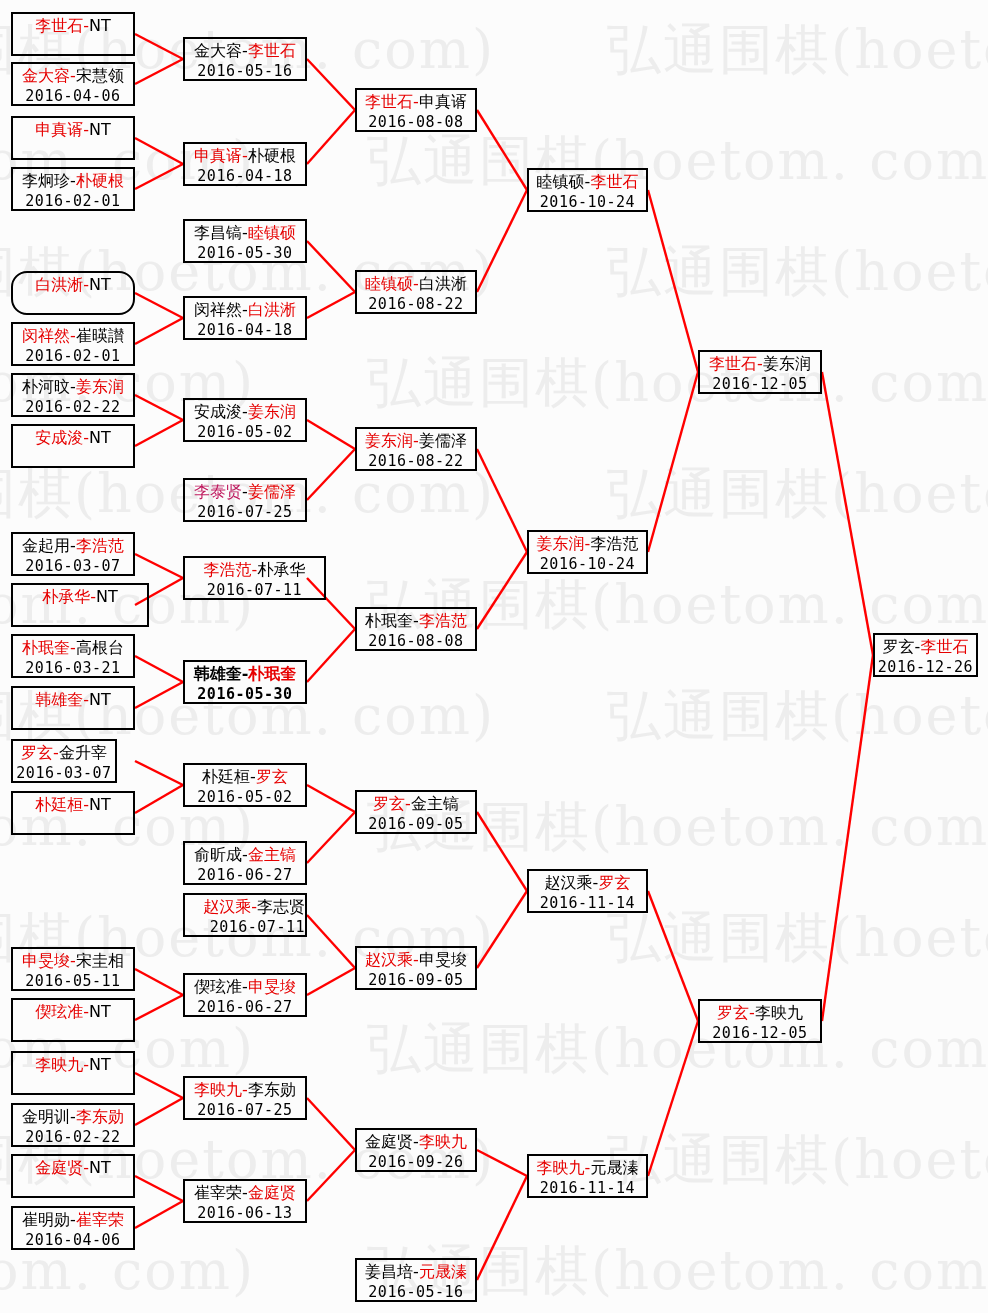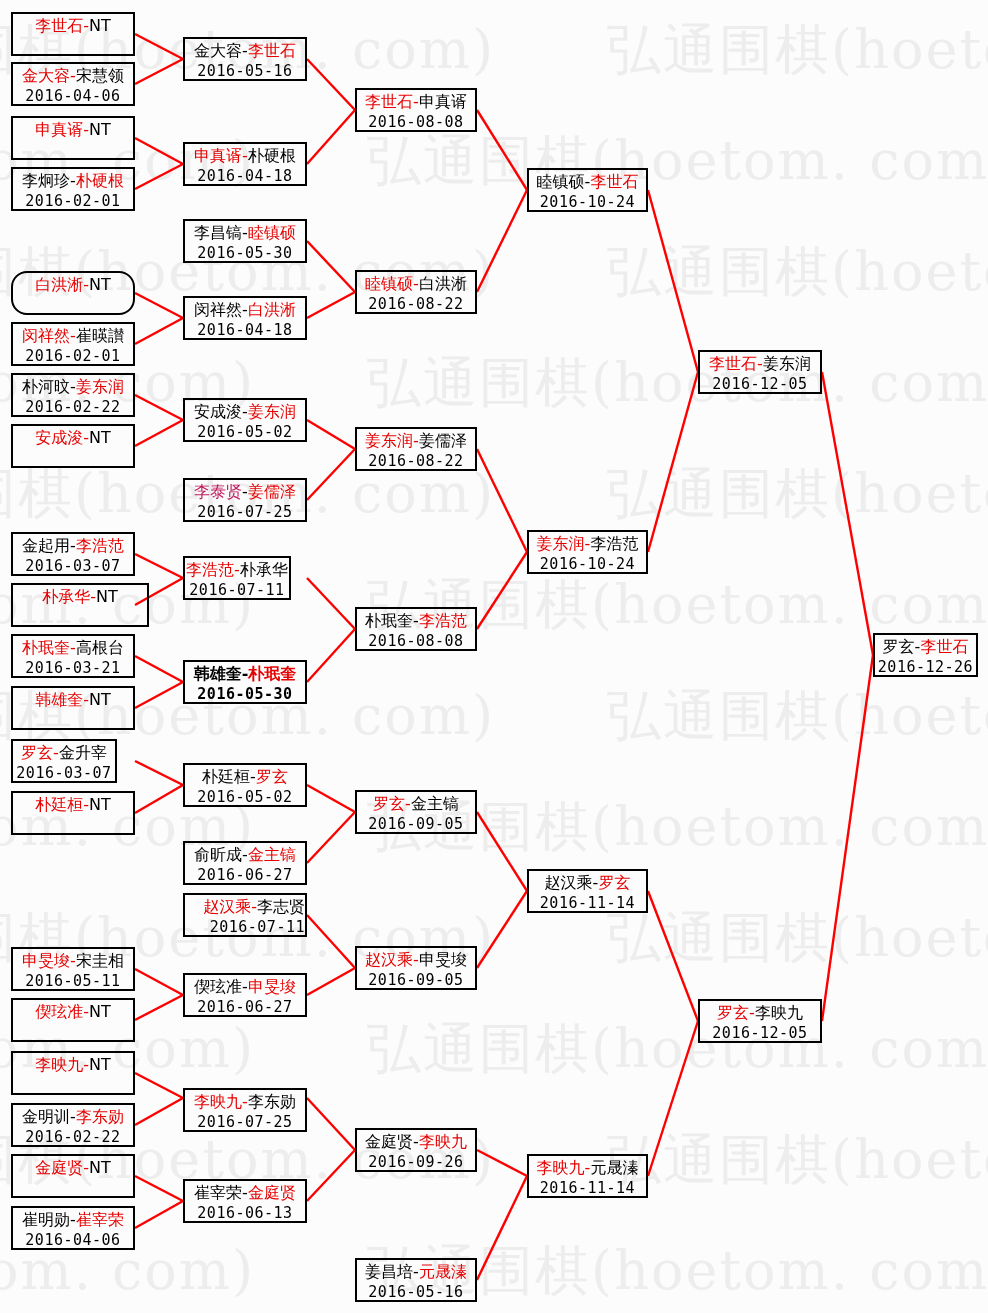--- a/index.html
+++ b/index.html
@@ -203,21 +203,21 @@
         <div class="date-line">2016-04-18</div>
       </div>
       <div class="box" style="left: 183px; top: 398px; width: 124px; height: 44px; border-color: rgb(0, 0, 0);">
         <div><span class="nm" style="color: rgb(0, 0, 0);">安成浚</span><span style="color: rgb(0, 0, 0);">-</span><span class="nm" style="color: rgb(230, 0, 0);">姜东润</span></div>
         <div class="date-line">2016-05-02</div>
       </div>
       <div class="box" style="left: 183px; top: 478px; width: 124px; height: 44px; border-color: rgb(0, 0, 0);">
         <div><span class="nm" style="color: #be185d;">李泰贤</span><span style="color: rgb(0, 0, 0);">-</span><span class="nm" style="color: rgb(230, 0, 0);">姜儒泽</span></div>
         <div class="date-line">2016-07-25</div>
       </div>
-      <div class="box" style="left: 183px; top: 556px; width: 108px; height: 44px; border-color: rgb(0, 0, 0);">
+      <div class="box" style="left: 183px; top: 556px; width: 143px; height: 44px; border-color: rgb(0, 0, 0);">
         <div><span class="nm" style="color: rgb(230, 0, 0);">李浩范</span><span style="color: rgb(230, 0, 0);">-</span><span class="nm" style="color: rgb(0, 0, 0);">朴承华</span></div>
         <div class="date-line">2016-07-11</div>
       </div>
       <div class="box" style="left: 183px; top: 660px; width: 124px; height: 44px; border-color: rgb(0, 0, 0); font-weight: bold;">
         <div><span class="nm" style="color: rgb(0, 0, 0);">韩雄奎</span><span style="color: rgb(0, 0, 0);">-</span><span class="nm" style="color: rgb(230, 0, 0);">朴珉奎</span></div>
         <div class="date-line">2016-05-30</div>
       </div>
       <div class="box" style="left: 183px; top: 763px; width: 124px; height: 44px; border-color: rgb(0, 0, 0);">
         <div><span class="nm" style="color: rgb(0, 0, 0);">朴廷桓</span><span style="color: rgb(0, 0, 0);">-</span><span class="nm" style="color: rgb(230, 0, 0);">罗玄</span></div>
         <div class="date-line">2016-05-02</div>
@@ -227,21 +227,21 @@
         <div class="date-line">2016-06-27</div>
       </div>
       <div class="box" style="left: 183px; top: 893px; width: 124px; height: 44px; border-color: rgb(0, 0, 0); text-align: right;">
         <div><span class="nm" style="color: rgb(230, 0, 0);">赵汉乘</span><span style="color: rgb(230, 0, 0);">-</span><span class="nm" style="color: rgb(0, 0, 0);">李志贤</span></div>
         <div class="date-line">2016-07-11</div>
       </div>
       <div class="box" style="left: 183px; top: 973px; width: 124px; height: 44px; border-color: rgb(0, 0, 0);">
         <div><span class="nm" style="color: rgb(0, 0, 0);">偰玹准</span><span style="color: rgb(0, 0, 0);">-</span><span class="nm" style="color: rgb(230, 0, 0);">申旻埈</span></div>
         <div class="date-line">2016-06-27</div>
       </div>
-      <div class="box" style="left: 183px; top: 1076px; width: 124px; height: 44px; border-color: rgb(0, 0, 0); margin-top: 12px;">
+      <div class="box" style="left: 183px; top: 1076px; width: 124px; height: 44px; border-color: rgb(0, 0, 0);">
         <div><span class="nm" style="color: rgb(230, 0, 0);">李映九</span><span style="color: rgb(230, 0, 0);">-</span><span class="nm" style="color: rgb(0, 0, 0);">李东勋</span></div>
         <div class="date-line">2016-07-25</div>
       </div>
       <div class="box" style="left: 183px; top: 1179px; width: 124px; height: 44px; border-color: rgb(0, 0, 0);">
         <div><span class="nm" style="color: rgb(0, 0, 0);">崔宰荣</span><span style="color: rgb(0, 0, 0);">-</span><span class="nm" style="color: rgb(230, 0, 0);">金庭贤</span></div>
         <div class="date-line">2016-06-13</div>
       </div>
       <div class="box" style="left: 355px; top: 88px; width: 122px; height: 44px; border-color: rgb(0, 0, 0);">
         <div><span class="nm" style="color: rgb(230, 0, 0);">李世石</span><span style="color: rgb(230, 0, 0);">-</span><span class="nm" style="color: rgb(0, 0, 0);">申真谞</span></div>
         <div class="date-line">2016-08-08</div>

